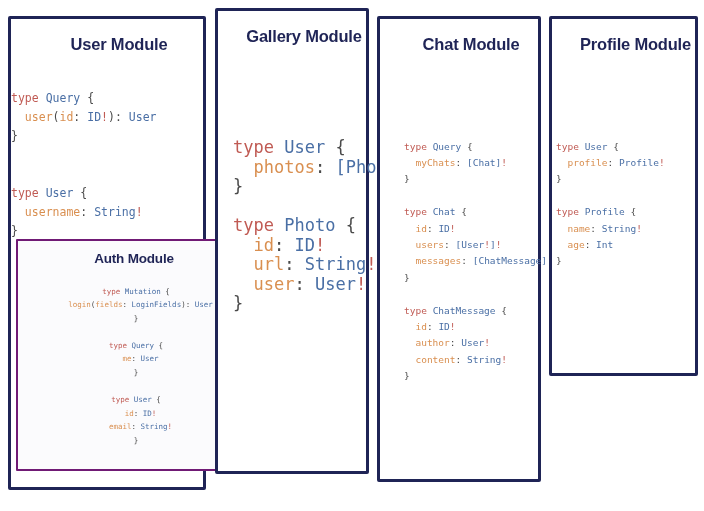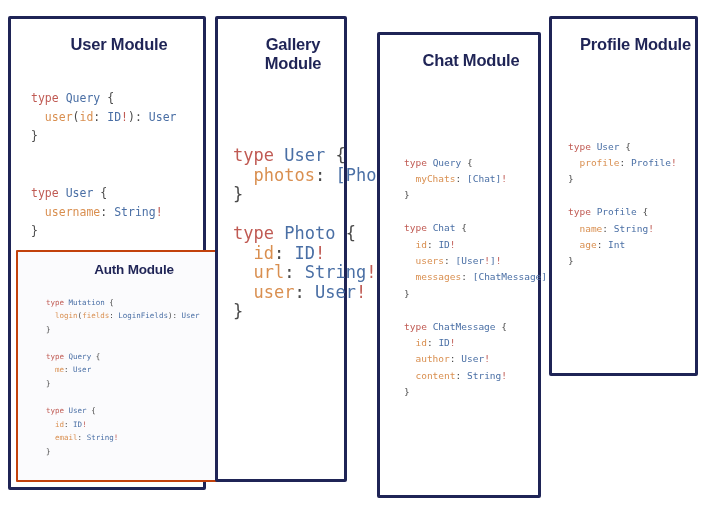--- a/index.html
+++ b/index.html
@@ -55,77 +55,77 @@
   .bang { color: #c05b54; }       
   .brk  { color: #4a6fa5; }       
 
   
   #panel-user {
     left: 8px; top: 16px;
     width: 198px; height: 474px;
   }
   #user-code {
     top: 58px;
-    padding-left: 20px;
     font-size: 11.5px;
     line-height: 19px;
   }
   
   #panel-auth {
     position: absolute;
     box-sizing: border-box;
-    left: 5px; top: 231px;
+    left: 5px; top: 220px;
     width: 212px; height: 232px;
-    border: 2px solid #c2410c;
+    border: 2px solid #701a75;
     background: #fbfbfd;
     border-radius: 1px;
   }
   #panel-auth .panel-title {
     font-size: 13.5px;
     margin-top: 10px;
   }
   #auth-code {
     top: 36px;
     padding-left: 28px;
     font-size: 7.5px;
     line-height: 13.6px;
+    text-align: center;
   }
 
   
   #panel-gallery {
-    left: 215px; top: 16px;
-    width: 132px; height: 466px;
+    left: 215px; top: 8px;
+    width: 154px; height: 466px;
   }
   #gallery-code {
     top: 110px;
     padding-left: 15px;
     font-size: 17px;
     line-height: 19.5px;
   }
 
   
   #panel-chat {
     left: 377px; top: 16px;
-    width: 164px; height: 466px; margin-top: 16px;
+    width: 164px; height: 466px;
   }
   #chat-code {
     top: 110px;
     padding-left: 24px;
     font-size: 9.5px;
     line-height: 16.4px;
   }
 
   
   #panel-profile {
     left: 549px; top: 16px;
     width: 149px; height: 360px;
   }
   #profile-code {
     top: 110px;
-    padding-left: 16px;
+    padding-left: 4px;
     font-size: 9.5px;
     line-height: 16.4px;
   }
 </style>
 </head>
 <body>
 
 <div class="board">
 
   <div class="panel" id="panel-user">

